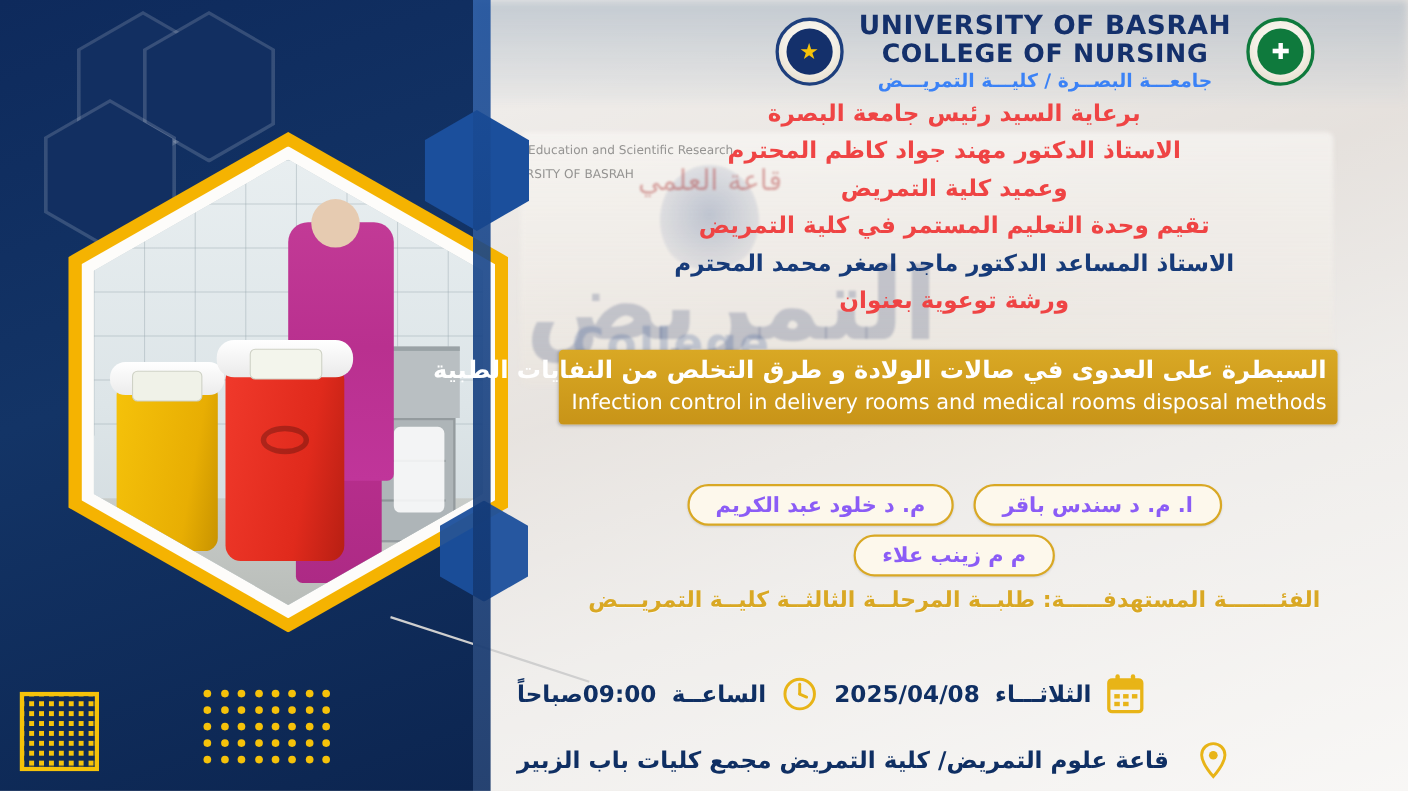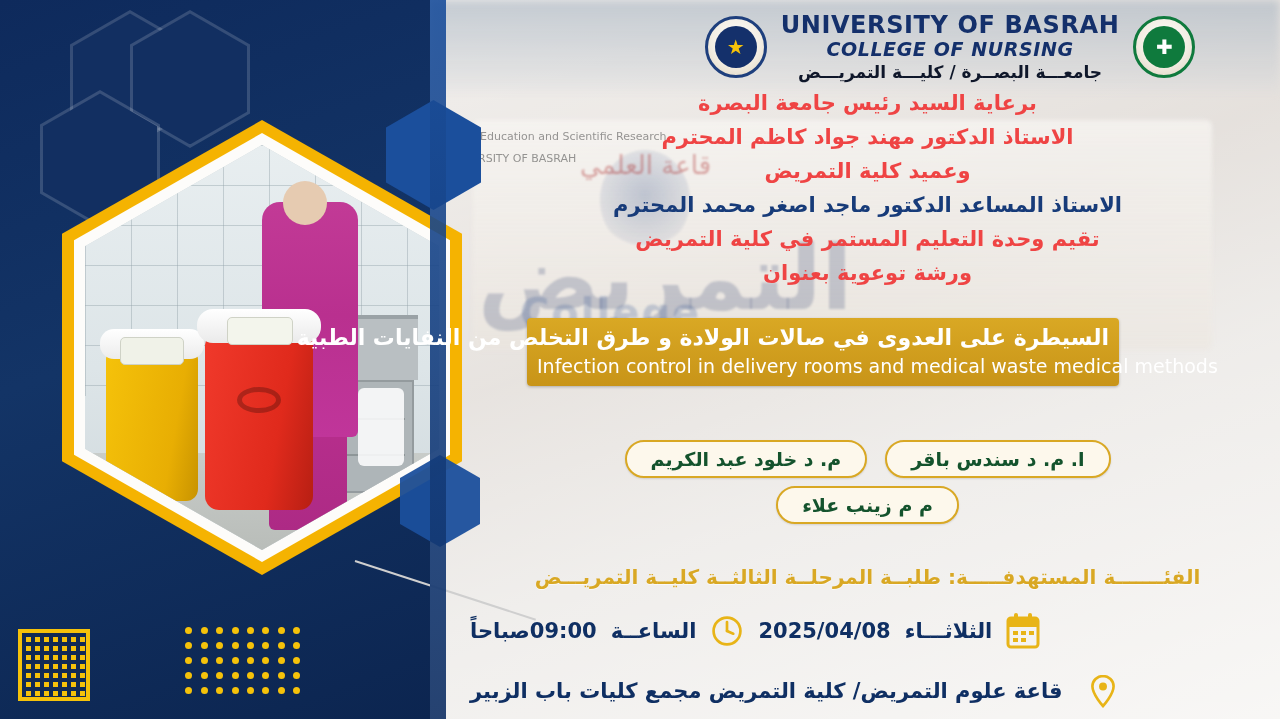--- a/index.html
+++ b/index.html
@@ -255,43 +255,43 @@
     display: flex; align-items: center; justify-content: center;
     color: #f5c20a; font-size: 20px;
   }
   .logo-circle.green { border-color: #0f7a3d; }
   .logo-circle.green .inner { background: #0f7a3d; color: #ffffff; }
   .logo-text { text-align: center; line-height: 1.12; }
   .logo-text .l1 {
     font-size: 24px; font-weight: bold; color: #14306b; letter-spacing: .6px;
   }
   .logo-text .l2 {
-    font-size: 19px; font-weight: bold; color: #14306b; letter-spacing: .6px; font-style: italic;
+    font-size: 23px; font-weight: bold; color: #14306b; letter-spacing: .6px;
   }
   .logo-text .l3 {
-    font-size: 17px; font-weight: bold; color: #0f172a; direction: rtl; margin-top: 2px;
+    font-size: 17px; font-weight: bold; color: #3b82f6; direction: rtl; margin-top: 2px;
   }
 
   
   .body-block {
     position: absolute; left: 470px; top: 86px; width: 795px;
     text-align: center;
     direction: rtl;
   }
   .line {
     font-size: 21px;
     font-weight: bold;
     color: #ef4444;
     line-height: 1.62;
     white-space: nowrap;
   }
   .line.sub { color: #173b79; }
 
   .title-banner {
-    position: absolute; left: 527px; top: 318px; width: 592px;
+    position: absolute; left: 508px; top: 318px; width: 708px;
     background: linear-gradient(180deg,#d9a824 0%, #c89418 100%);
     border-radius: 4px;
     padding: 6px 10px 8px;
     text-align: right;
     box-shadow: 0 1px 3px rgba(0,0,0,.25);
   }
   .title-banner .ar {
     font-size: 22px; font-weight: bold; color: #ffffff;
     direction: rtl; white-space: nowrap; line-height: 1.3;
   }
@@ -311,27 +311,27 @@
     display: flex; justify-content: center; gap: 18px;
     direction: rtl;
   }
   .pillrow.r1 { top: 440px; }
   .pillrow.r2 { top: 486px; }
   .pill {
     background: #fdf8ec;
     border: 2px solid #d9a824;
     border-radius: 22px;
     padding: 6px 24px;
-    font-size: 19px; font-weight: bold; color: #14532d;
+    font-size: 19px; font-weight: bold; color: #8b5cf6;
     white-space: nowrap;
     box-shadow: 0 1px 2px rgba(0,0,0,.12);
   }
 
   .audience {
-    position: absolute; left: 470px; top: 565px; width: 795px;
+    position: absolute; left: 470px; top: 533px; width: 795px;
     text-align: center;
     font-size: 20px; font-weight: bold; color: #d9a824;
     direction: rtl; white-space: nowrap;
     text-shadow: 0 1px 0 rgba(255,255,255,.6);
   }
 
   
   .info-row {
     position: absolute; display: flex; align-items: center;
     direction: rtl; gap: 14px;
@@ -483,28 +483,28 @@
     </div>
     <div class="logo-circle green">
       <div class="inner">✚</div>
     </div>
   </div>
 
   <div class="body-block">
     <div class="line">برعاية السيد رئيس جامعة البصرة</div>
     <div class="line">الاستاذ الدكتور مهند جواد كاظم المحترم</div>
     <div class="line">وعميد كلية التمريض</div>
+    <div class="line">تقيم  وحدة التعليم المستمر  في كلية التمريض</div>
     <div class="line sub">الاستاذ المساعد الدكتور ماجد اصغر محمد المحترم</div>
-    <div class="line">تقيم  وحدة التعليم المستمر  في كلية التمريض</div>
     <div class="line">ورشة توعوية بعنوان</div>
   </div>
 
   <div class="title-banner">
     <div class="ar">السيطرة على العدوى في صالات الولادة و طرق التخلص من النفايات الطبية</div>
-    <div class="en">Infection control in delivery rooms and medical waste medical methods</div>
+    <div class="en">Infection control in delivery rooms and medical rooms disposal methods</div>
   </div>
 
 
   <div class="pillrow r1">
     <div class="pill">ا. م. د سندس باقر</div>
     <div class="pill">م. د خلود عبد الكريم</div>
   </div>
   <div class="pillrow r2">
     <div class="pill">م م زينب علاء</div>
   </div>

